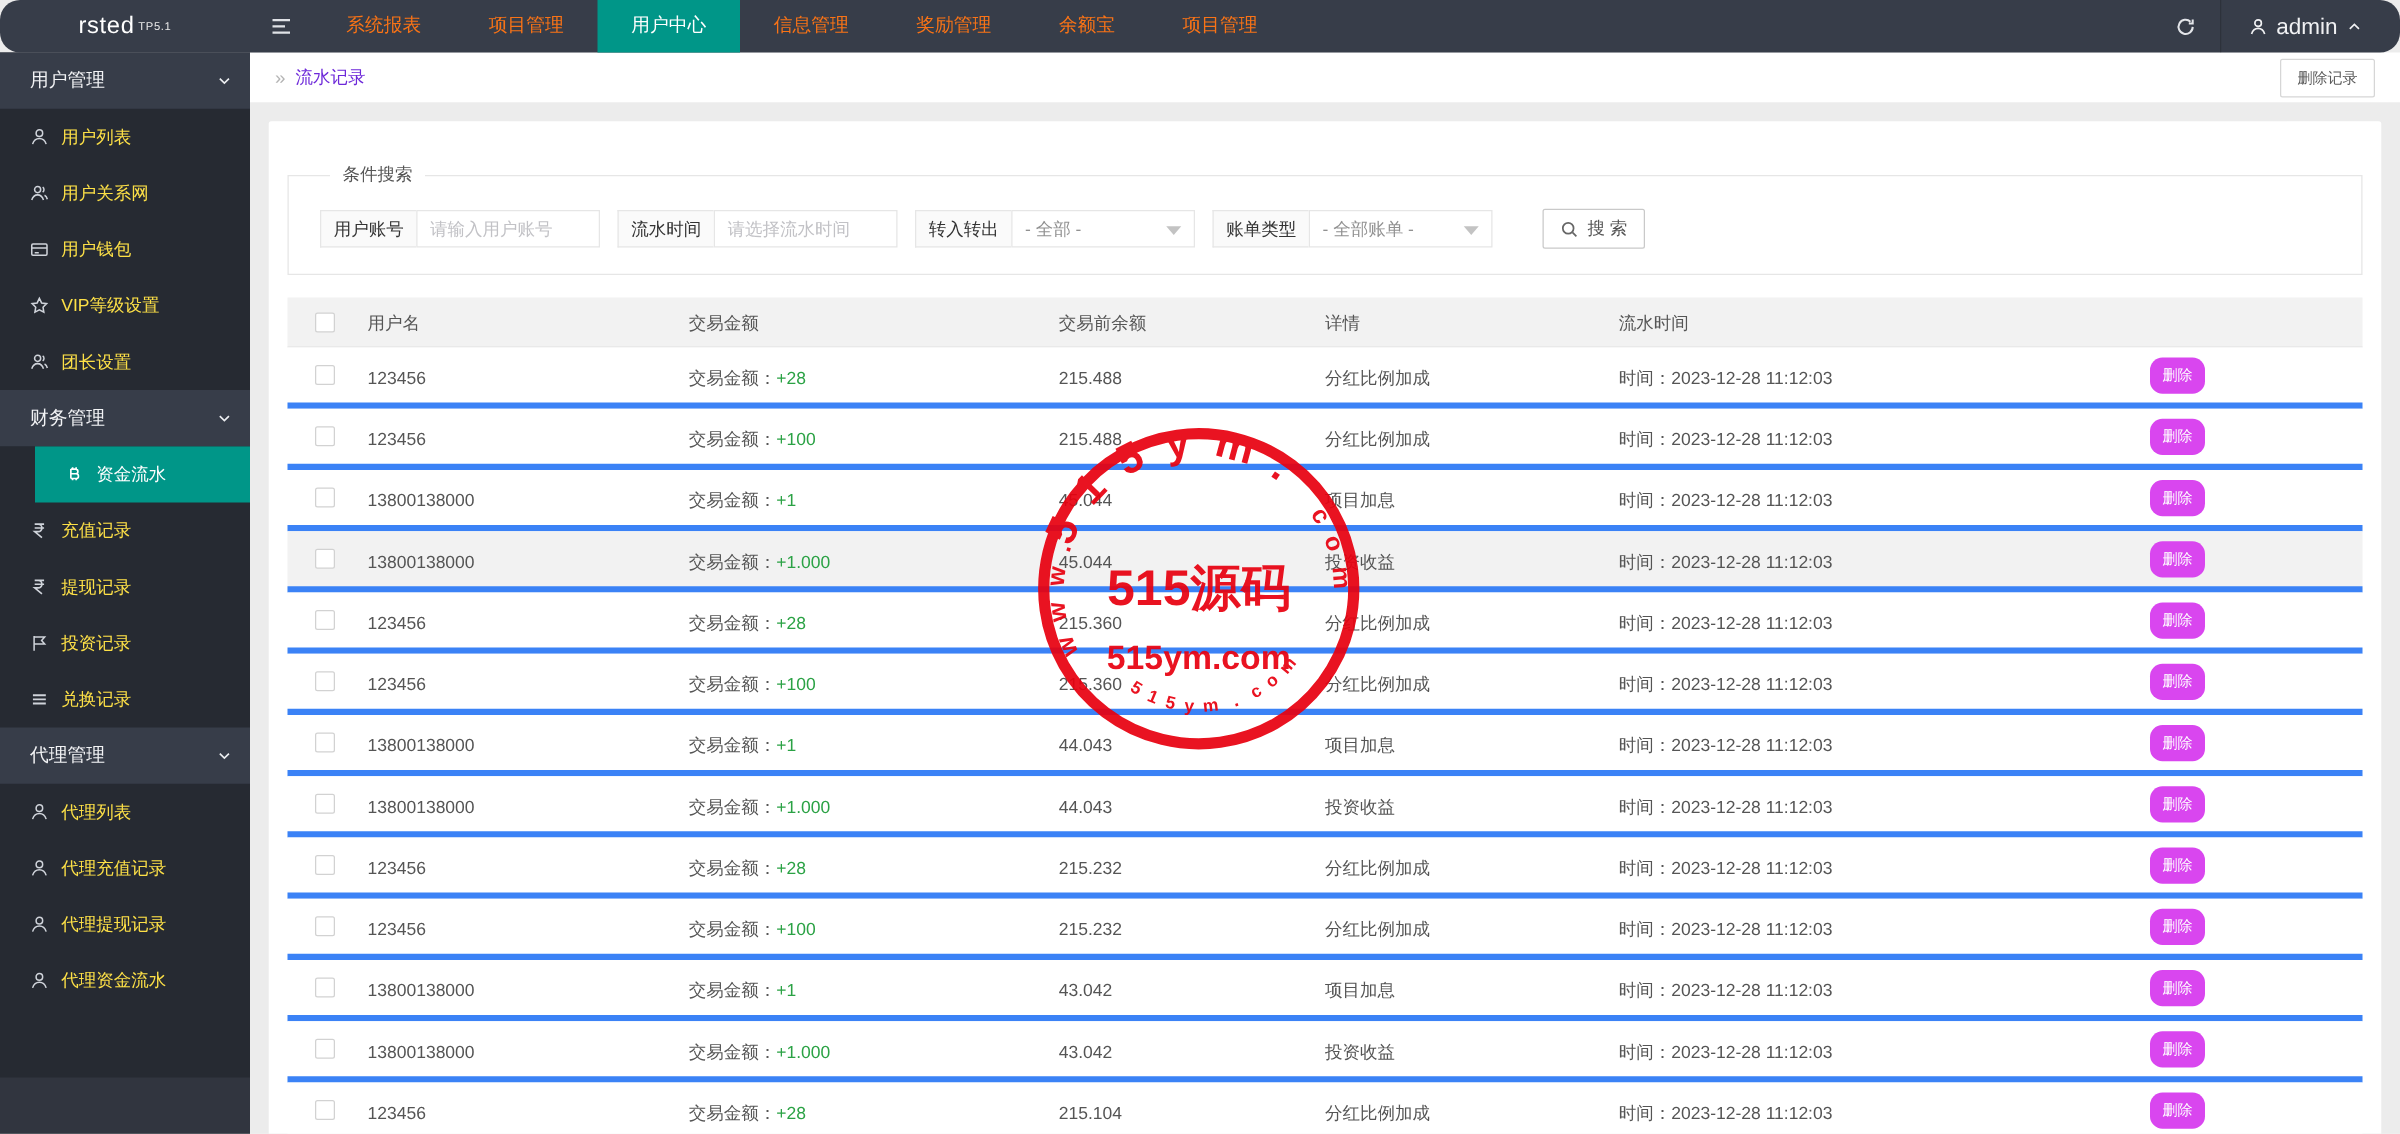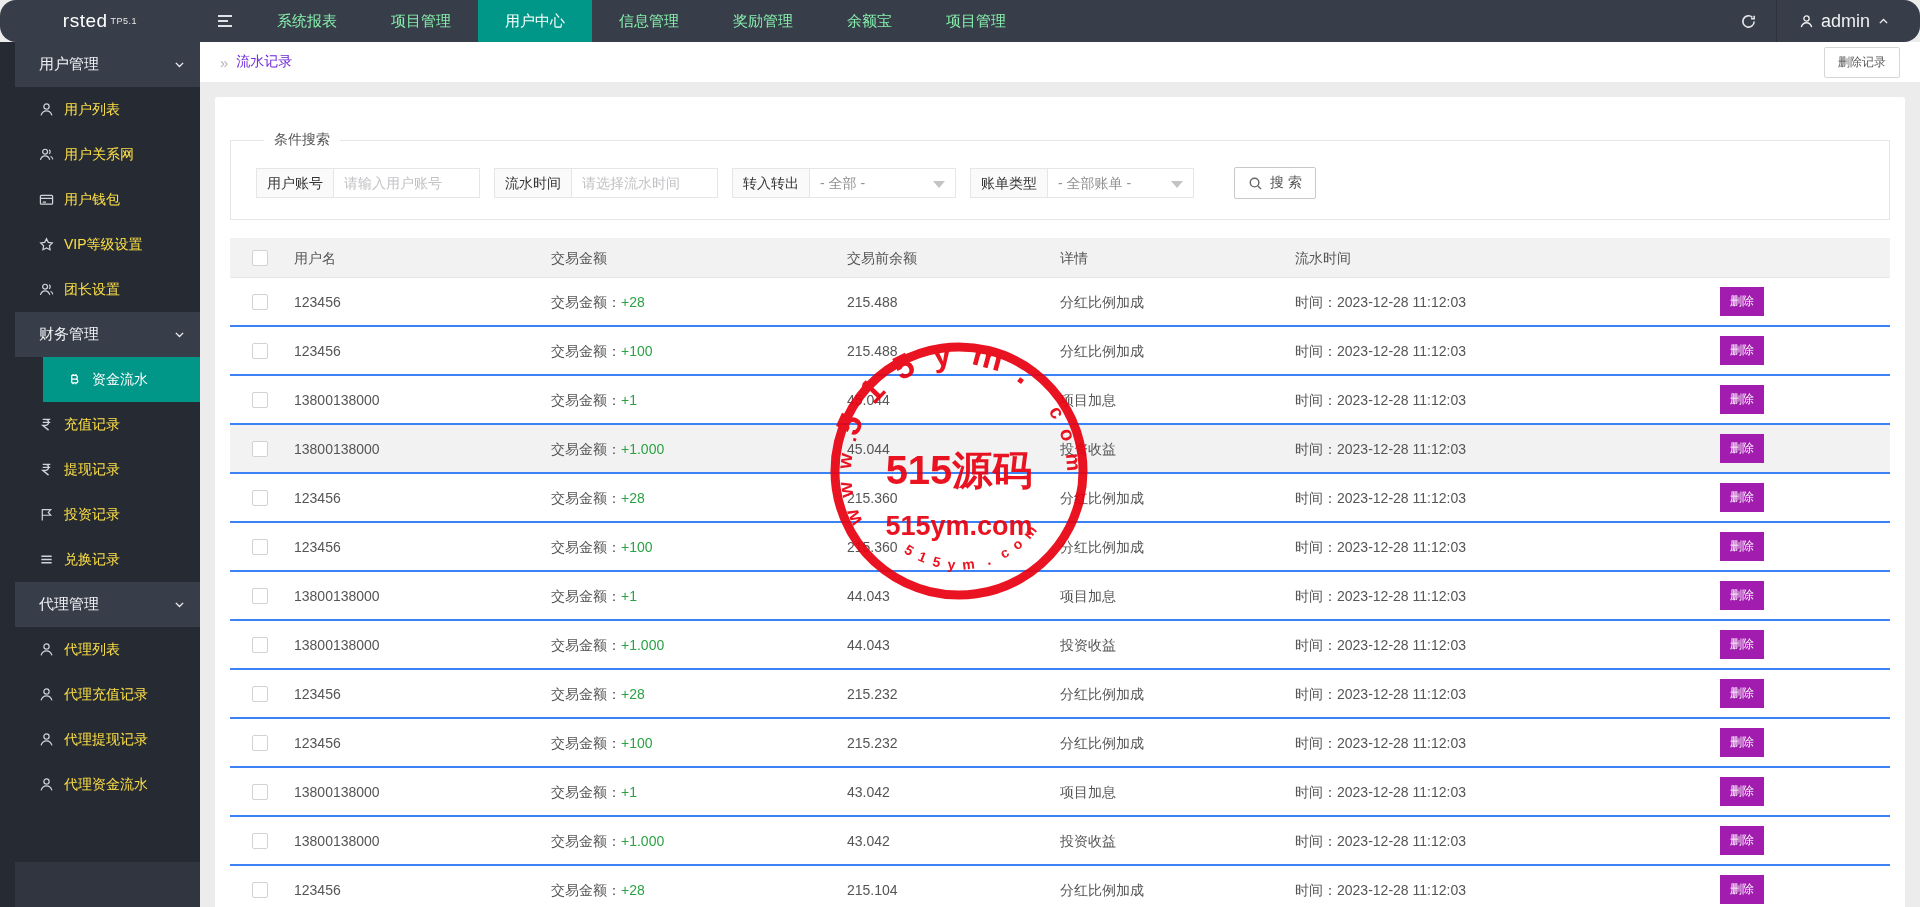--- a/index.html
+++ b/index.html
@@ -4,28 +4,28 @@
 <style>
   * { margin:0; padding:0; box-sizing:border-box; }
   html,body { width:1920px; height:907px; overflow:hidden; }
   body { font-family:"Liberation Sans","DejaVu Sans",sans-serif; background:#ececec; position:relative; color:#555; }
 
   
   .navbar { position:absolute; top:0; left:0; width:1920px; height:42px; background:#373d49; display:flex; align-items:stretch; z-index:30;border-radius:16px; }
   .logo { width:200px; display:flex; align-items:center; justify-content:center; color:#fff; font-size:19px; letter-spacing:.5px; }
   .logo sup { font-size:9px; margin-left:3px; color:#e8e8e8; }
   .nav-burger { width:50px; display:flex; align-items:center; justify-content:center; color:#dfe2e6; cursor:pointer; }
-  .nav-item { padding:0 27px; line-height:42px; font-size:15px; color:#86efac; cursor:pointer; }
+  .nav-item { padding:0 27px; line-height:42px; font-size:15px; color:#f97316; cursor:pointer; }
   .nav-item.active { background:#009688; color:#fff; }
   .nav-spacer { flex:1; }
   .nav-refresh { width:54px; display:flex; align-items:center; justify-content:center; color:#e3e5e9; cursor:pointer; }
   .nav-user { display:flex; align-items:center; gap:7px; padding:0 30px 0 22px; color:#f0f1f3; font-size:18px; border-left:1px solid rgba(0,0,0,.18); cursor:pointer; }
 
   
-  .sidebar { position:absolute; top:42px; left:0; bottom:0; width:200px; background:#262a32; z-index:20; display:flex; flex-direction:column;padding-left:15px; }
+  .sidebar { position:absolute; top:42px; left:0; bottom:0; width:200px; background:#262a32; z-index:20; display:flex; flex-direction:column; }
   .side-header { height:45px; background:#373d49; display:flex; align-items:center; padding:0 14px 0 24px; color:#f2f3f5; font-size:15px; position:relative; cursor:pointer; }
   .side-header .chev { margin-left:auto; display:flex; color:#eceef1; }
   .side-item { height:45px; display:flex; align-items:center; padding-left:24px; color:#fde047; font-size:14px; cursor:pointer; }
   .side-item .s-icon { width:16px; height:16px; margin-right:9px; display:inline-flex; color:#cfd3da; }
   .side-item .s-icon svg { width:15px; height:15px; }
   .side-item.active { background:#009688; color:#fff;margin-left:28px; }
   .side-item.active .s-icon { color:#fff; }
   .side-footer { margin-top:auto; height:45px; background:#31353f; }
 
   
@@ -45,29 +45,29 @@
   .flabel { background:#fafafa; border:1px solid #e6e6e6; border-right:none; height:30px; line-height:28px; padding:0 10px; font-size:14px; color:#333; white-space:nowrap; }
   .finput { width:147px; height:30px; border:1px solid #e6e6e6; padding:0 10px; font-size:14px; color:#333; outline:none; }
   .finput::placeholder { color:#c2c2c6; }
   .fselect { width:147px; height:30px; border:1px solid #e6e6e6; position:relative; line-height:28px; padding:0 10px; font-size:14px; color:#919191; cursor:pointer; background:#fff; }
   .fselect .caret { position:absolute; right:10px; top:12px; width:0; height:0; border-left:6px solid transparent; border-right:6px solid transparent; border-top:7px solid #c3c3c3; }
   .btn-search { margin-left:26px; height:32px; display:flex; align-items:center; gap:7px; background:#fff; border:1px solid #c9c9c9; border-radius:2px; padding:0 13px; font-size:14px; color:#555; cursor:pointer; }
   .btn-search svg { width:15px; height:15px; color:#666; }
 
   
   .grid { margin-top:18px; }
-  .g-row { display:flex; height:49px; line-height:49px; font-size:14px; color:#555; border-bottom:2px solid #3b82f6; background:#fff; }
+  .g-row { display:flex; height:49px; line-height:49px; font-size:14px; color:#555; border-bottom:5px solid #3b82f6; background:#fff; }
   .g-row.head { height:40px; line-height:40px; background:#f2f2f2; border-bottom:1px solid #e6e6e6; color:#555; }
   .g-row.striped { background:#f2f2f2; }
   .c0 { width:64px; padding-left:22px; display:flex; align-items:center; }
   .c1 { width:257px; } .c2 { width:296px; } .c3 { width:213px; } .c4 { width:235px; } .c5 { width:405px; }
   .c6 { width:175px; display:flex; align-items:center; }
   .ckbox { width:16px; height:16px; background:#fff; border:1px solid #d2d2d2; border-radius:2px; cursor:pointer; }
   .amount-val { color:#2ba245; }
-  .btn-del { margin-left:20px; background:#a21caf; border:none; border-radius:0; color:#fff; font-size:12px; padding:6px 10px; cursor:pointer; }
+  .btn-del { margin-left:20px; background:#d946ef; border:none; border-radius:10px; color:#fff; font-size:12px; padding:6px 10px; cursor:pointer; }
 
   
   .stamp { position:absolute; left:819px; top:331px; width:280px; height:280px; z-index:40; pointer-events:none; opacity:.92; }
   .stamp text { font-family:"Liberation Sans","DejaVu Sans",sans-serif; font-weight:bold; }
 </style>
 </head>
 <body>
 
 <div class="navbar">
   <div class="logo">

